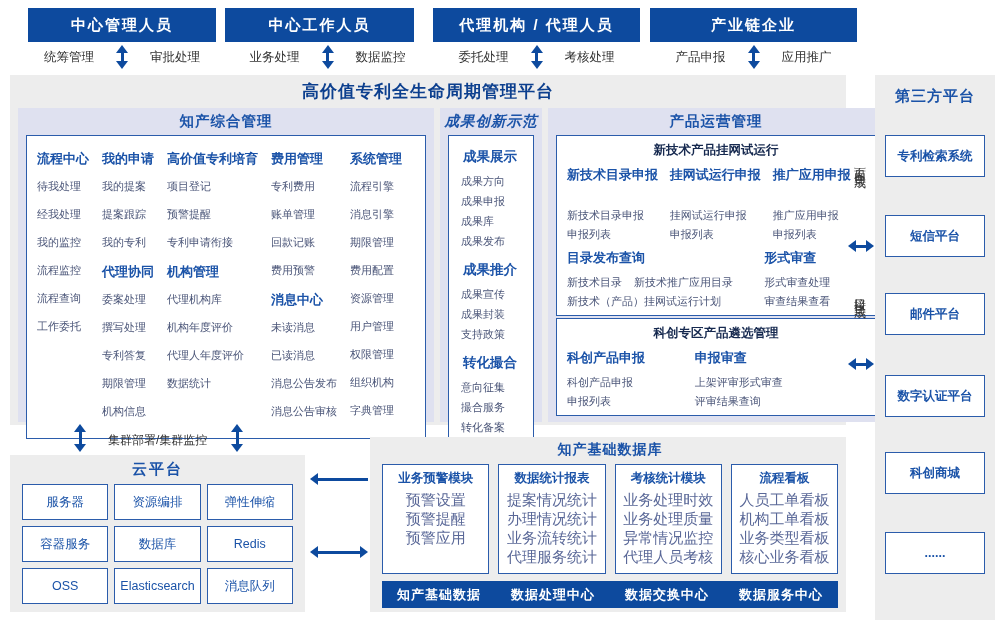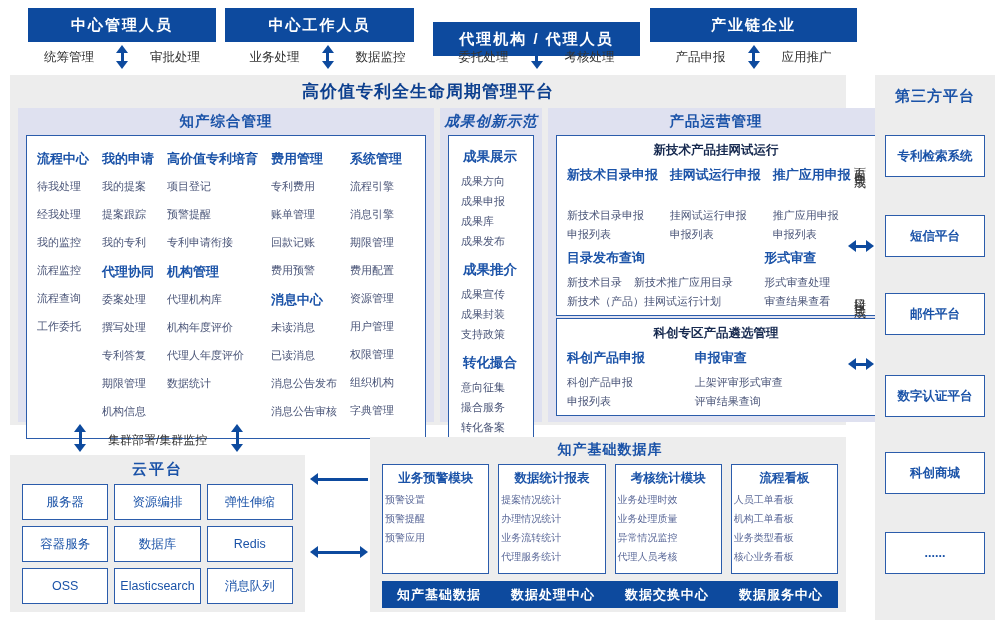--- a/index.html
+++ b/index.html
@@ -87,31 +87,31 @@
   .cloud-grid{display:grid;grid-template-columns:1fr 1fr 1fr;gap:6px;}
   .cloud-cell{background:#fff;border:1.5px solid var(--line);height:36px;display:flex;align-items:center;justify-content:center;
     font-size:12.5px;color:var(--hdr);}
 
   
   .dp{left:370px;top:437px;width:476px;height:175px;background:var(--panel);padding:4px 8px 0 12px;}
   .dp-title{text-align:center;font-size:14px;font-weight:bold;color:var(--hdr);letter-spacing:1px;margin-bottom:5px;}
   .dp-grid{display:grid;grid-template-columns:1fr 1fr 1fr 1fr;gap:9px;}
   .dp-mod{background:#fff;border:1.5px solid var(--line);padding:3px 2px 4px 2px;height:110px;}
   .dp-hdr{text-align:center;font-size:12.5px;font-weight:bold;color:var(--hdr);margin:2px 0 3px 0;}
-  .dp-item{text-align:left;font-size:10px;color:#5a6898;line-height:19px;white-space:nowrap;}
+  .dp-item{text-align:center;font-size:15px;color:#5a6898;line-height:19px;white-space:nowrap;}
   .dp-bars{display:grid;grid-template-columns:1fr 1fr 1fr 1fr;margin-top:7px;}
   .dp-bar{background:var(--blue);color:#fff;height:27px;display:flex;align-items:center;justify-content:center;
     font-size:13px;font-weight:bold;letter-spacing:1px;}
 </style>
 </head>
 <body>
 
 <div class="role-bar" style="left:28px;width:188px;">中心管理人员</div>
 <div class="role-bar" style="left:225px;width:189px;">中心工作人员</div>
-<div class="role-bar" style="left:433px;width:207px;margin-top:14px;">代理机构 / 代理人员</div>
+<div class="role-bar" style="left:433px;width:207px;">代理机构 / 代理人员</div>
 <div class="role-bar" style="left:650px;width:207px;">产业链企业</div>
 
 <div class="role-labels" style="left:28px;width:188px;">
   <span>统筹管理</span>
   <span class="av inline">
       <span class="ln"></span>
     </span>
   <span>审批处理</span>
 </div>
 <div class="role-labels" style="left:225px;width:205px;">

